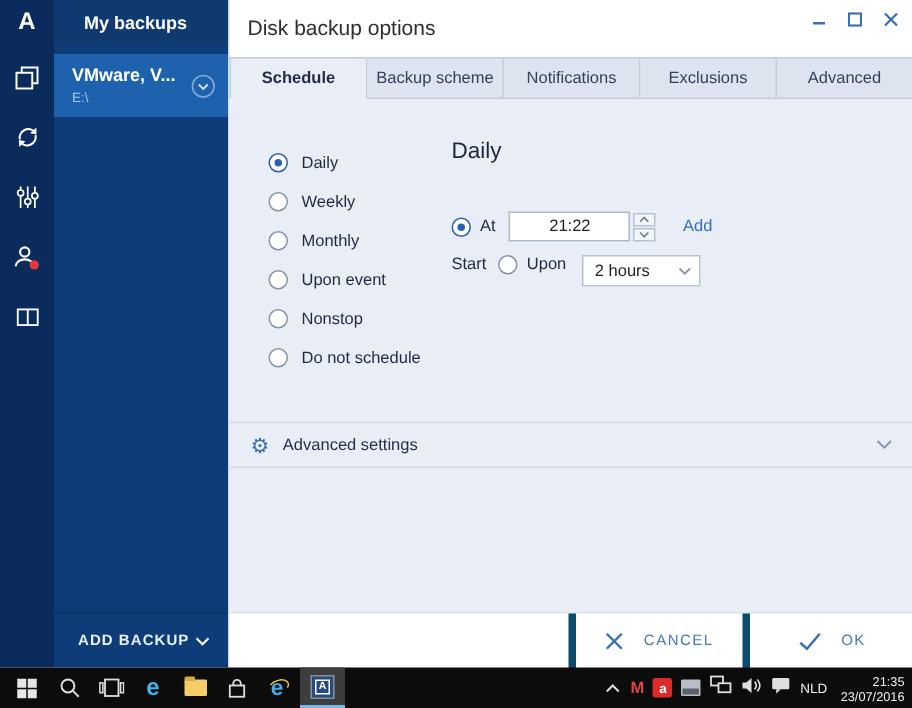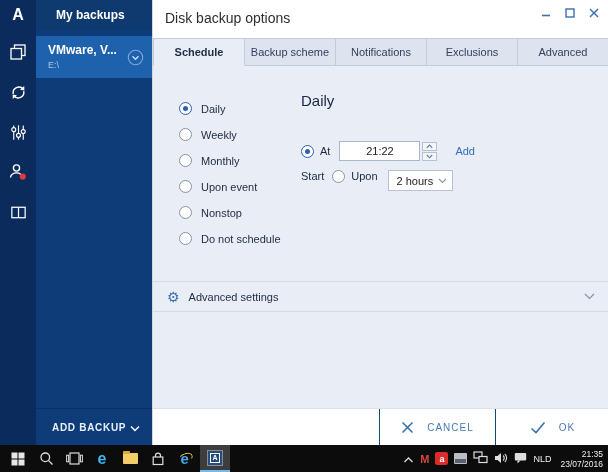--- a/index.html
+++ b/index.html
@@ -62,35 +62,35 @@
   .at-label { font-size:11px; color:#1e2a42; margin-right:9px; }
   .time-input { width:81px; height:20px; background:#fff; border:1px solid #a9b7cb;
                 font-size:11px; color:#222; display:flex; align-items:center; justify-content:center; }
   .spinner { width:15px; margin-left:2px; display:flex; flex-direction:column; gap:1px; }
   .spin-btn { height:9px; background:#f2f5fa; border:1px solid #b6c2d4;
               display:flex; align-items:center; justify-content:center; cursor:pointer; }
   .add-link { font-size:11px; color:#2f6fbe; margin-left:18px; cursor:pointer; }
   .every-row { display:flex; align-items:flex-start; height:21px; }
   .start-label { font-size:11px; color:#1e2a42; margin-right:8px; }
   .every-label { font-size:11px; color:#1e2a42; margin:0 8px 0 0; }
-  .select { width:65px; height:21px; background:#fff; border:1px solid #b7c3d4; margin-left:2px;
+  .select { width:79px; height:21px; background:#fff; border:1px solid #b7c3d4; margin-left:2px;
             display:flex; align-items:center; justify-content:space-between;
             padding:0 5px 0 8px; font-size:11px; color:#222; cursor:pointer; }
 
   .adv-row { position:absolute; left:0; top:215px; width:456px; height:31px;
              border-top:1px solid #d2dae6; border-bottom:1px solid #d2dae6;
              display:flex; align-items:center; padding:0 14px; cursor:pointer; }
   .gear { color:#3a6fb0; font-size:14px; line-height:14px; margin-right:9px; }
   .adv-label { font-size:11px; color:#22304a; flex:1; }
 
   
   .footer { position:absolute; left:0; top:408px; width:456px; height:37px; background:#fff;
             border-top:1px solid #dbe1ea; }
   .f-btn { position:absolute; top:0; height:37px; display:flex; align-items:center;
-           justify-content:center; gap:13px; border-left:1px solid #0c4a6e; cursor:pointer; }
+           justify-content:center; gap:13px; border-left:5px solid #0c4a6e; cursor:pointer; }
   .f-cancel { left:226px; width:116px; }
   .f-ok { left:342px; width:114px; }
   .f-label { font-size:10px; letter-spacing:1px; color:#4679b8; }
 
   
   .taskbar { position:absolute; left:0; top:445px; width:608px; height:27px; background:#0c0c0c;
              display:flex; align-items:center; }
   .tb-btn { width:28px; height:27px; display:flex; align-items:center; justify-content:center; cursor:pointer; }
   .tb-btn.app-active { width:30px; background:#3d3d3d; border-bottom:2px solid #76b9ed; }
   .edge-e { color:#3fb4f0; font-size:16px; font-weight:bold; line-height:16px; }

